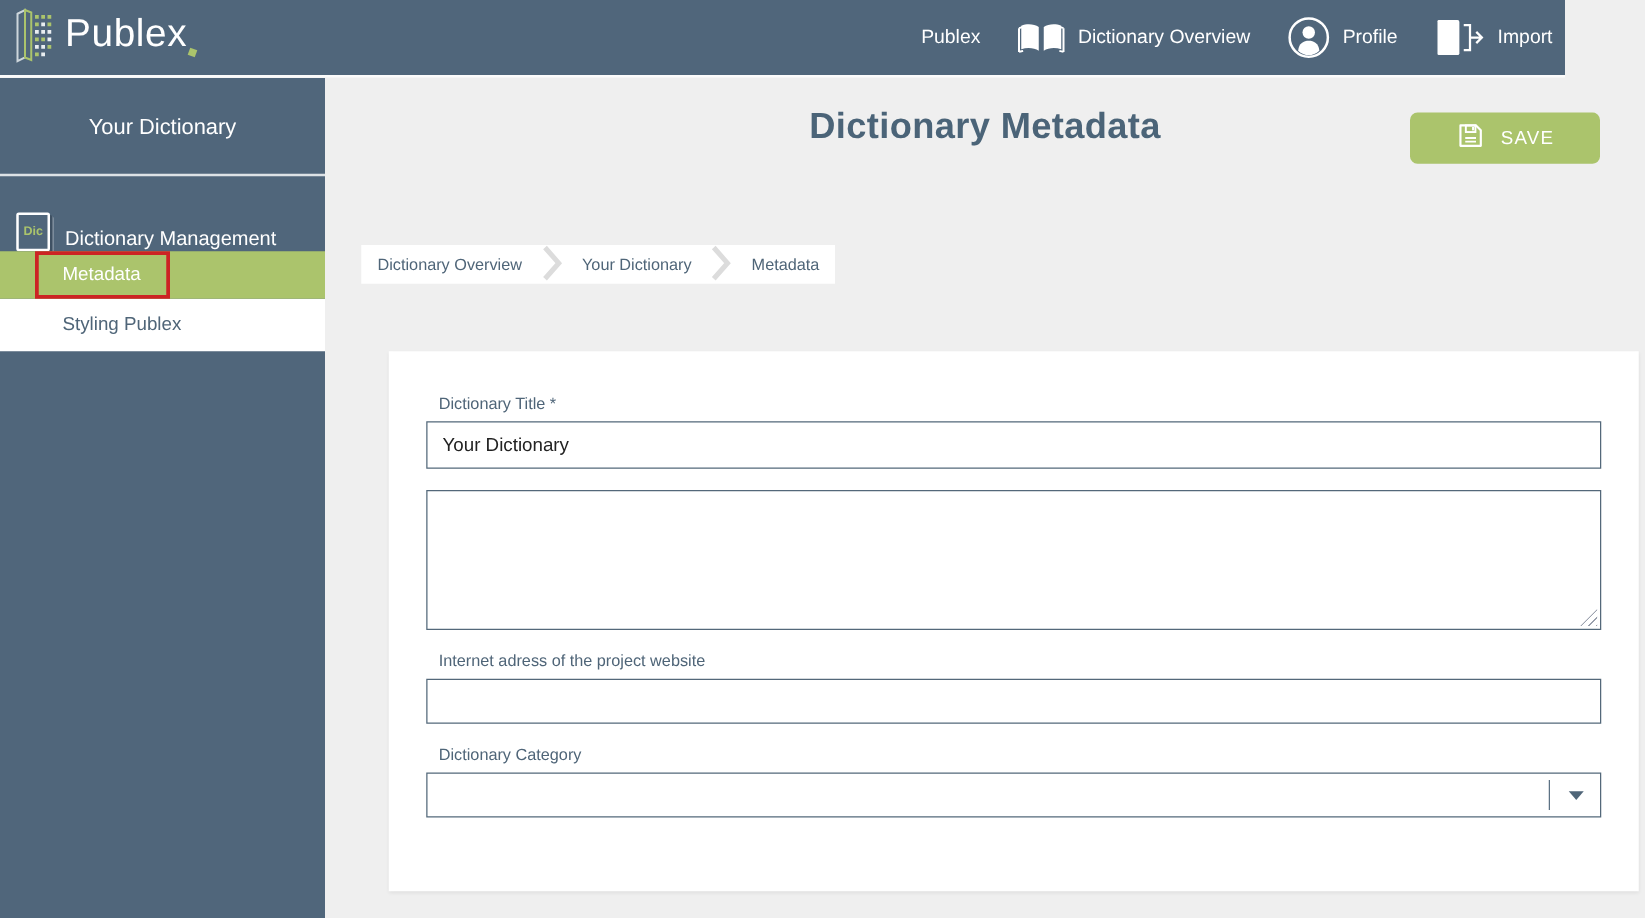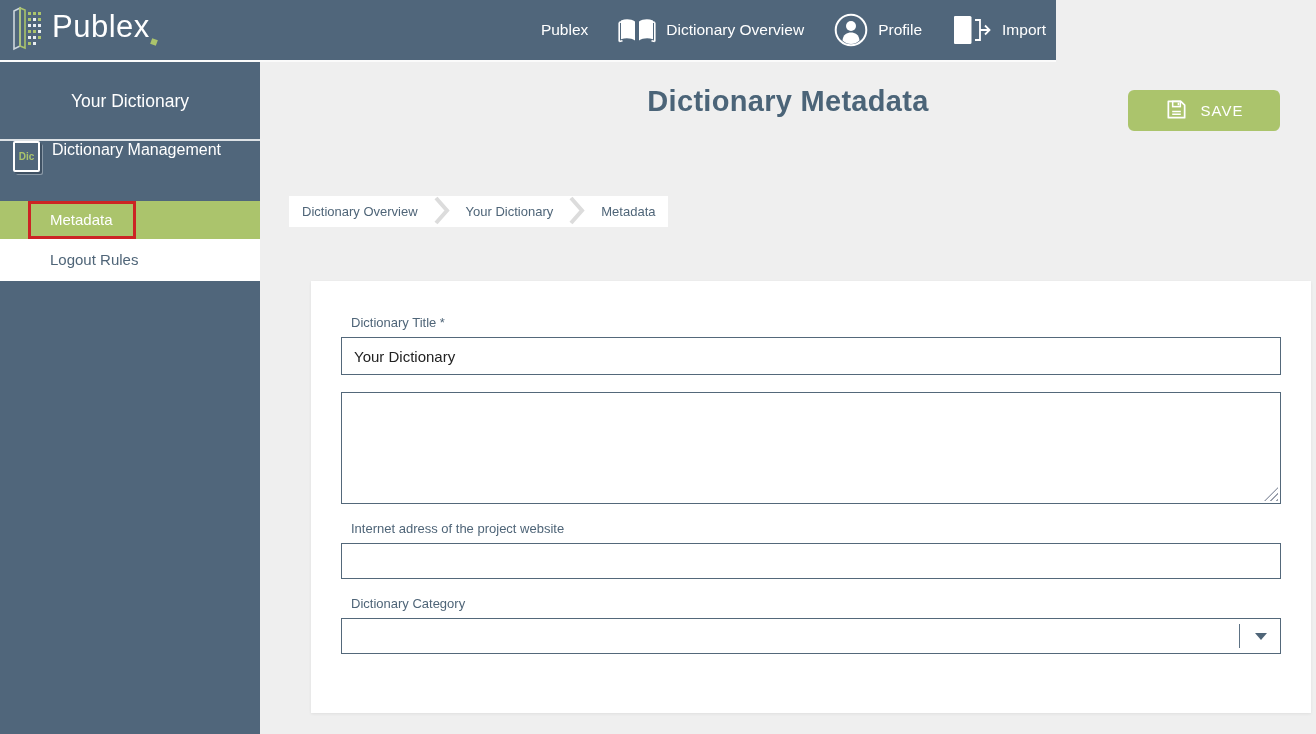--- a/index.html
+++ b/index.html
@@ -1,36 +1,36 @@
 <!DOCTYPE html>
 <html><head>
 <meta charset="utf-8">
 <style>
   * { box-sizing: border-box; }
   html,body { margin:0; padding:0; width:1316px; height:734px; overflow:hidden;
               font-family:"Liberation Sans", sans-serif; background:#efefef; }
 
   
-  .navbar { position:fixed; top:0; left:0; width:1056px; height:60px;
+  .navbar { position:fixed; top:0; left:0; width:1252px; height:60px;
             background:#50667b; display:flex; align-items:center;
             box-shadow:0 2px 0 #fbfbfb; z-index:10; }
   .logo { display:flex; align-items:flex-start; padding-left:8px; cursor:pointer; }
   .logo-text { color:#fff; font-size:31px; letter-spacing:0.5px; line-height:44px; font-weight:400; }
   .logo-accent { width:6px; height:6px; background:#abc46c; display:inline-block;
                  margin-left:1px; margin-top:34px; transform:rotate(20deg); }
   .nav-right { margin-left:auto; display:flex; align-items:center; gap:30px; padding-right:10px; }
   .nav-item { display:flex; align-items:center; gap:10px; color:#fff; font-size:15.5px; cursor:pointer; }
   .nav-item svg { display:block; }
 
   
   .sidebar { position:fixed; top:62px; left:0; width:260px; height:672px;
              background:#50667b; }
   .sidebar-header { height:79px; line-height:79px; text-align:center; color:#fff;
                     font-size:17.5px; font-weight:500; border-bottom:2px solid #dde2e6; }
-  .menu-section { height:60px; display:flex; align-items:flex-start; gap:12px;
+  .menu-section { height:60px; display:flex; align-items:flex-end; gap:12px;
                   padding-left:13px; color:#fff; font-size:16px; cursor:pointer; }
   .dic-icon { width:27px; height:31px; border:2px solid #fff; border-radius:2px;
               background:#50667b; color:#abc46c; font-size:10px; font-weight:bold;
               display:flex; align-items:center; justify-content:center;
               box-shadow:2px 2px 0 #3f5163, 3px 3px 0 #ffffff55; }
   .menu-item { height:42px; line-height:42px; padding-left:50px; font-size:15px;
                background:#fff; color:#4f6578; cursor:pointer; }
   .menu-item.divided { border-bottom:1px solid #d9d9d9; }
   .menu-item.active { height:38px; line-height:38px; background:#abc46c; color:#fff;
                       position:relative; }
@@ -158,21 +158,21 @@
   <div class="menu-section">
     <span class="dic-icon">Dic</span>
     <span>Dictionary Management</span>
   </div>
 
   <div class="menu-item active">
     <span>Metadata</span>
     <span class="hl-box"></span>
   </div>
   <div class="menu-item">
-    <span>Logout Rules</span>
+    <span>Styling Publex</span>
   </div>
 </div>
 
 <div class="main">
   <h1 class="page-title">Dictionary Metadata</h1>
 
   <button class="save-btn">
     <span>
       <svg width="23" height="23" viewBox="0 0 24 24">
         <path d="M3.5 3.5 L16.5 3.5 L20.5 7.5 L20.5 20.5 L3.5 20.5 Z" fill="none" stroke="#fff" stroke-width="1.8" stroke-linejoin="round"></path>

